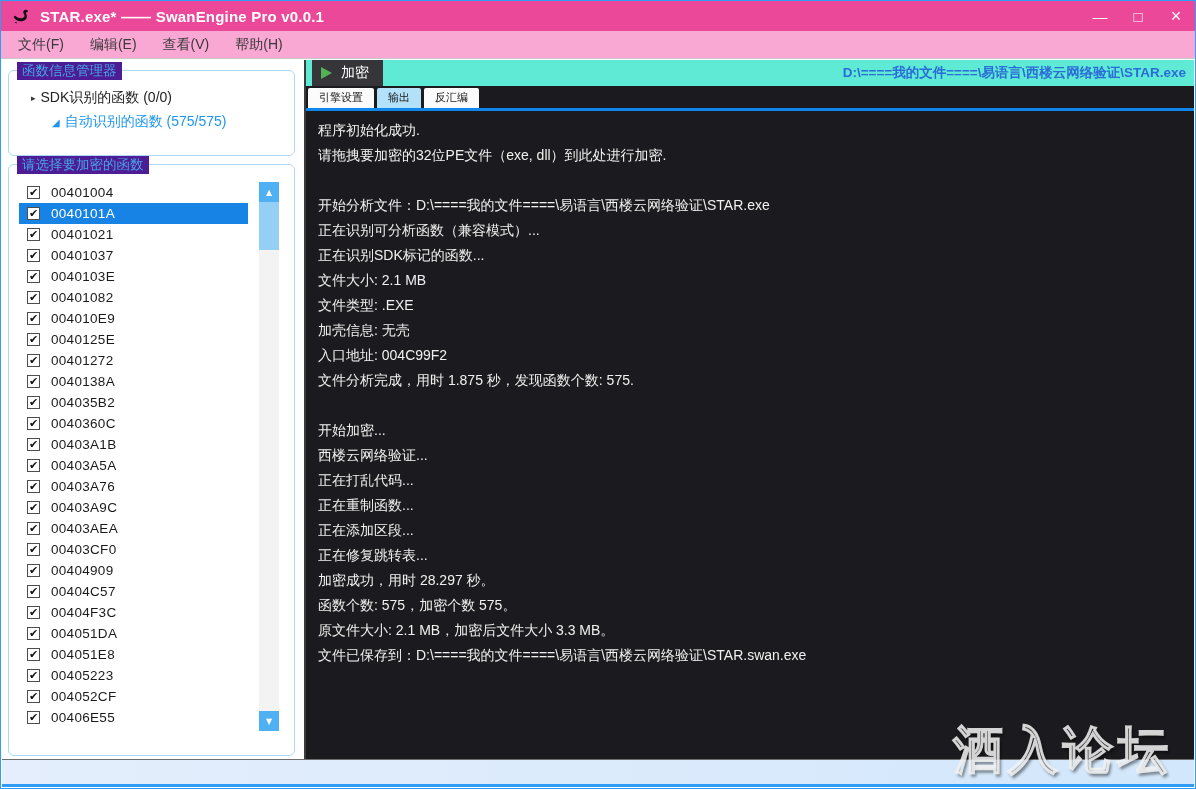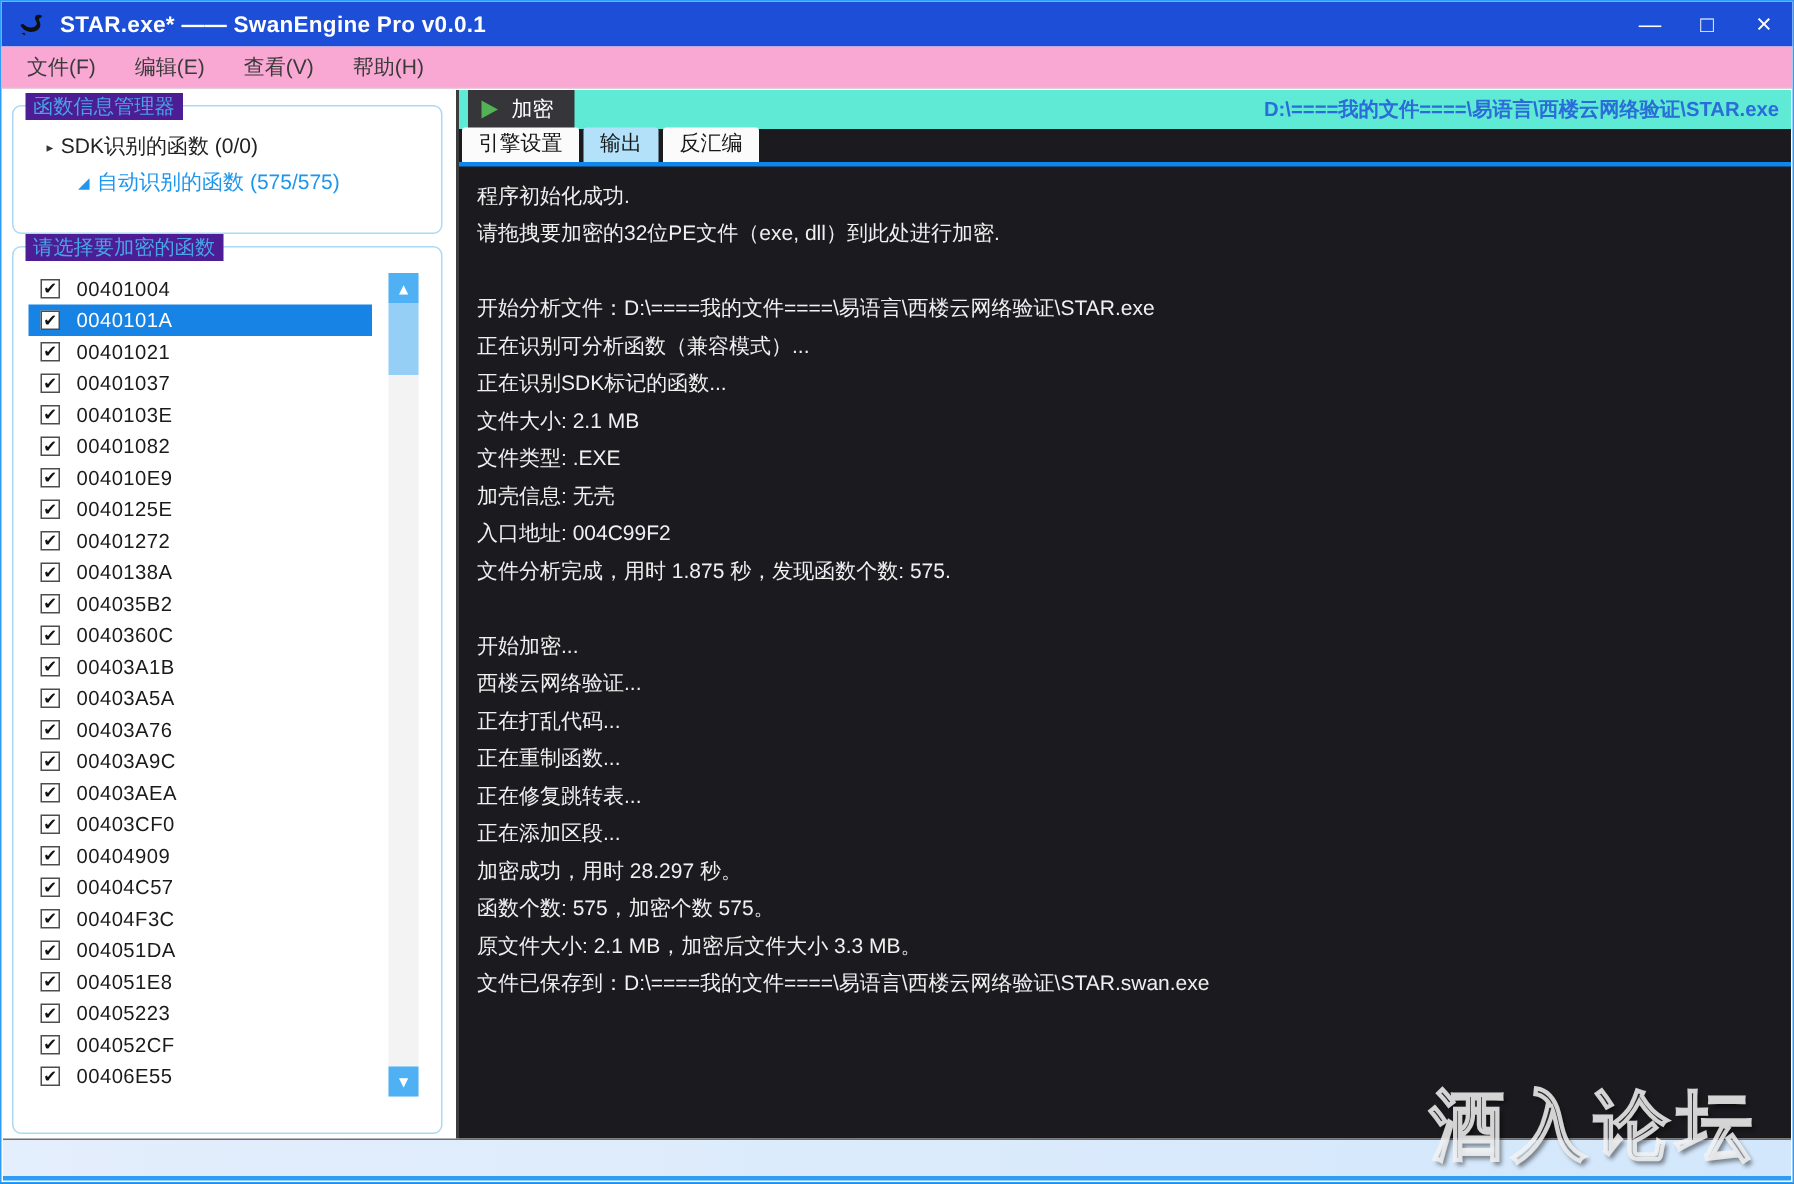--- a/index.html
+++ b/index.html
@@ -3,21 +3,21 @@
 <meta charset="utf-8">
 <style>
   * { margin:0; padding:0; box-sizing:border-box; }
   html,body { background:#555; }
   .window {
     position:relative; width:1196px; height:789px; overflow:hidden;
     font-family:"Liberation Sans","DejaVu Sans",sans-serif; background:#fff;
     border:1px solid #2f9df5;
   }
   
-  .titlebar { height:30px; background:#1d4ed8; display:flex; align-items:center; padding:0 0 0 10px; }
+  .titlebar { height:30px; background:#ec4899; display:flex; align-items:center; padding:0 0 0 10px; }
   .app-icon { width:20px; height:20px; display:flex; align-items:center; }
   .app-icon svg { width:19px; height:19px; fill:#101010; }
   .title { color:#fff; font-weight:bold; font-size:15px; margin-left:9px; letter-spacing:.2px; }
   .win-controls { margin-left:auto; display:flex; height:100%; }
   .win-btn { width:38px; height:100%; color:#fff; display:flex; align-items:center; justify-content:center; font-size:15px; }
   .win-btn.close { font-size:18px; }
   
   .menubar { height:28px; background:#f9a8d4; border-bottom:1px solid #c9c9c9; display:flex; align-items:center; padding-left:4px; }
   .menu-item { padding:0 13px; font-size:14px; color:#3a3a3a; }
   
@@ -44,21 +44,21 @@
   .sb-thumb { position:absolute; top:20px; left:0; width:20px; height:48px; background:#96cff6; }
   .separator { width:2px; background:#3c3c3c; }
   
   .main { flex:1; display:flex; flex-direction:column; background:#1b1b1f; min-width:0; }
   .toolbar { height:26px; background:#5eead4; display:flex; align-items:center; padding:0 8px 0 6px; }
   .encrypt-btn { display:flex; align-items:center; gap:9px; background:#35353a; padding:4px 14px 4px 9px; cursor:default; }
   .play-icon { width:0; height:0; border-left:11px solid #53b156; border-top:6px solid transparent; border-bottom:6px solid transparent; }
   .encrypt-label { color:#fff; font-size:14px; }
   .file-path { margin-left:auto; color:#2b6cd9; font-size:13.5px; font-weight:bold; white-space:nowrap; }
   .tabbar { height:22px; background:#1b1b1f; display:flex; align-items:flex-end; padding-left:2px; gap:3px; }
-  .tab { background:#fbfbfb; color:#151515; font-size:14px; padding:2px 11px 3px; border-radius:2px 2px 0 0; }
+  .tab { background:#fbfbfb; color:#151515; font-size:11px; padding:2px 11px 3px; border-radius:2px 2px 0 0; }
   .tab.active { background:#b3e1fa; }
   .blue-line { height:3px; background:#0f86ec; }
   .console { flex:1; padding:7px 12px; overflow:hidden; }
   .console-line { height:25px; line-height:25px; color:#f0f0f0; font-size:14px; white-space:pre; }
   
   .statusbar { position:absolute; left:1px; right:1px; bottom:1px; height:28px;
     background:linear-gradient(90deg,#e4eefc,#d2e7fb); border-top:1px solid #6e6e6e; border-bottom:3px solid #2f9df5; }
   .watermark { position:absolute; right:22px; bottom:4px; z-index:5; font-size:50px; font-weight:bold; letter-spacing:5px;
     color:rgba(255,255,255,0.10); -webkit-text-stroke:1.3px rgba(242,242,242,0.85);
     text-shadow:2px 3px 3px rgba(0,0,0,0.45); }
@@ -308,22 +308,22 @@
           <div class="console-line">文件大小: 2.1 MB</div>
           <div class="console-line">文件类型: .EXE</div>
           <div class="console-line">加壳信息: 无壳</div>
           <div class="console-line">入口地址: 004C99F2</div>
           <div class="console-line">文件分析完成，用时 1.875 秒，发现函数个数: 575.</div>
           <div class="console-line"></div>
           <div class="console-line">开始加密...</div>
           <div class="console-line">西楼云网络验证...</div>
           <div class="console-line">正在打乱代码...</div>
           <div class="console-line">正在重制函数...</div>
+          <div class="console-line">正在添加区段...</div>
           <div class="console-line">正在修复跳转表...</div>
-          <div class="console-line">正在添加区段...</div>
           <div class="console-line">加密成功，用时 28.297 秒。</div>
           <div class="console-line">函数个数: 575，加密个数 575。</div>
           <div class="console-line">原文件大小: 2.1 MB，加密后文件大小 3.3 MB。</div>
           <div class="console-line">文件已保存到：D:\====我的文件====\易语言\西楼云网络验证\STAR.swan.exe</div>
         </div>
     </div>
 
   </div>
 
   <div class="statusbar"></div>

